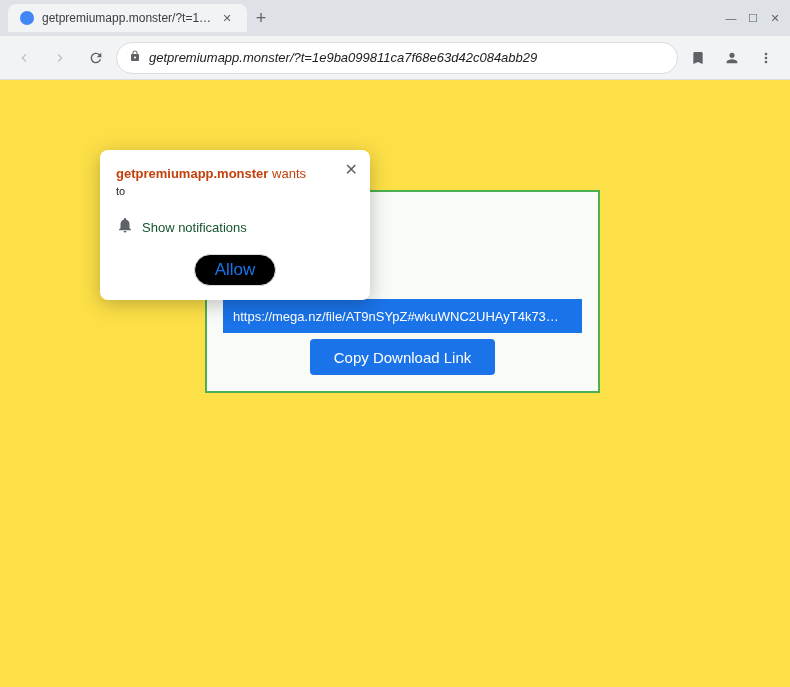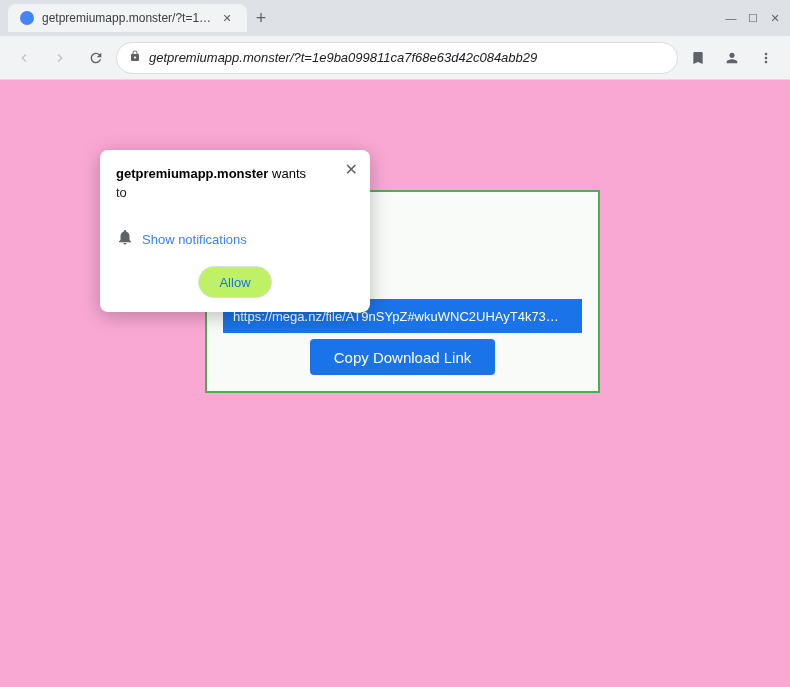--- a/index.html
+++ b/index.html
@@ -171,21 +171,21 @@
       flex: 1;
       background: #fff;
       position: relative;
       overflow: hidden;
     }
 
     
     .page-content {
       width: 100%;
       height: 100%;
-      background: #f9a8d4;
+      background: #fde047;
       position: relative;
       display: flex;
       justify-content: center;
     }
 
     
     .watermark {
       position: absolute;
       width: 100%;
       height: 100%;
@@ -283,63 +283,63 @@
       position: absolute;
       top: 10px;
       right: 12px;
       font-size: 16px;
       color: #5f6368;
       cursor: pointer;
     }
 
     .notif-title {
       font-size: 13px;
-      color: #000000;
+      color: #c2410c;
       margin-bottom: 4px;
       padding-right: 20px;
     }
 
     .notif-title strong {
       font-weight: 700;
     }
 
     .notif-subtitle {
-      font-size: 13px;
+      font-size: 11px;
       color: #202124;
-      margin-bottom: 28px;
+      margin-bottom: 19px;
     }
 
     .notif-option {
       display: flex;
       align-items: center;
       gap: 8px;
       margin-bottom: 16px;
       font-size: 13px;
-      color: #3b82f6;
+      color: #14532d;
       text-align: center;
     }
 
     .bell-icon {
       font-size: 16px;
       color: #5f6368;
     }
 
     .notif-buttons {
       display: flex;
       justify-content: center;
       gap: 12px;
     }
 
     .notif-btn {
       height: 32px;
       padding: 0 20px;
       border-radius: 16px;
       border: 1px solid #dadce0;
-      background: #bef264;
-      font-size: 13px;
+      background: #000000;
+      font-size: 17px;
       color: #1a73e8;
       cursor: pointer;
       font-weight: 500;
     }
   </style>
 </head>
 <body>
 
 <div class="browser-window">
 

